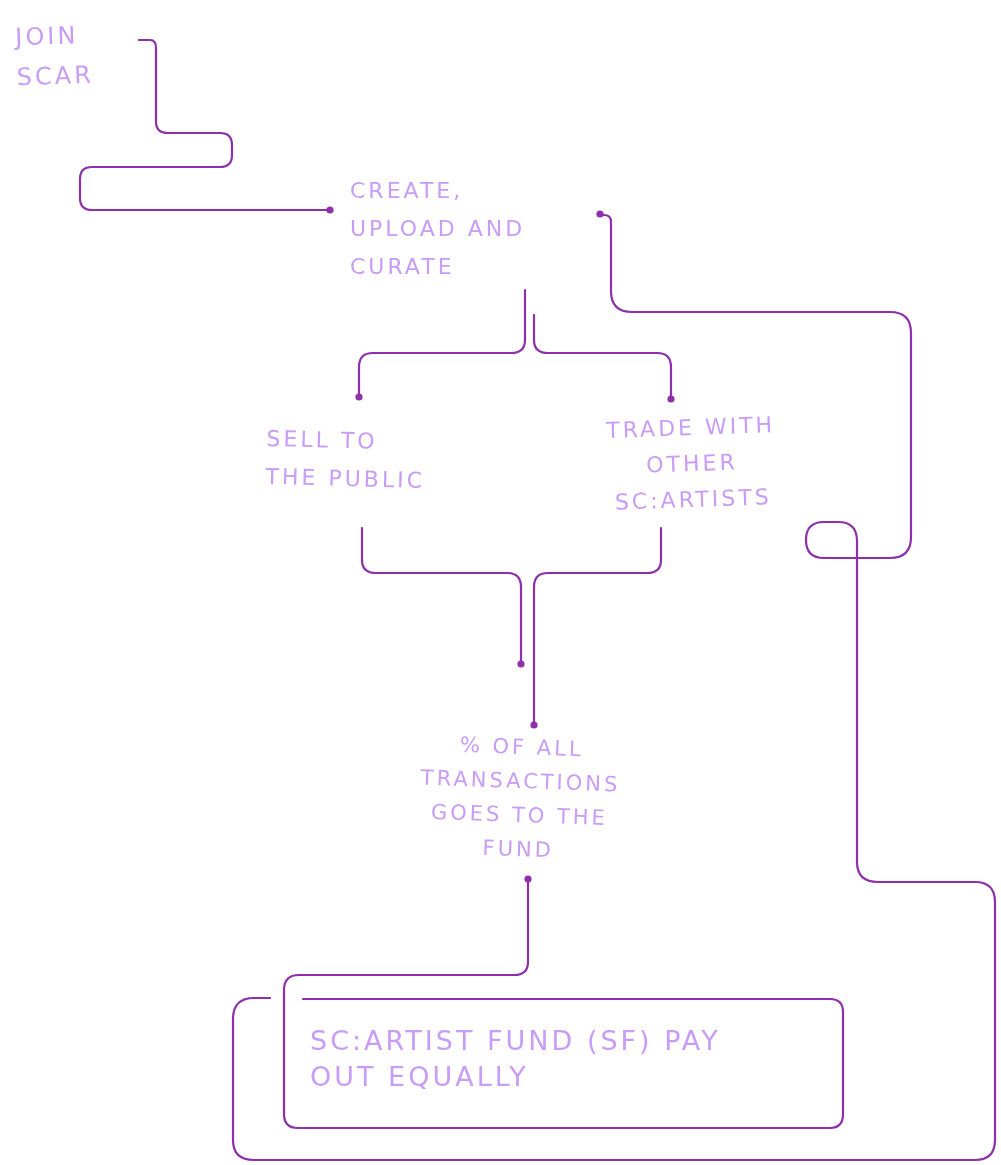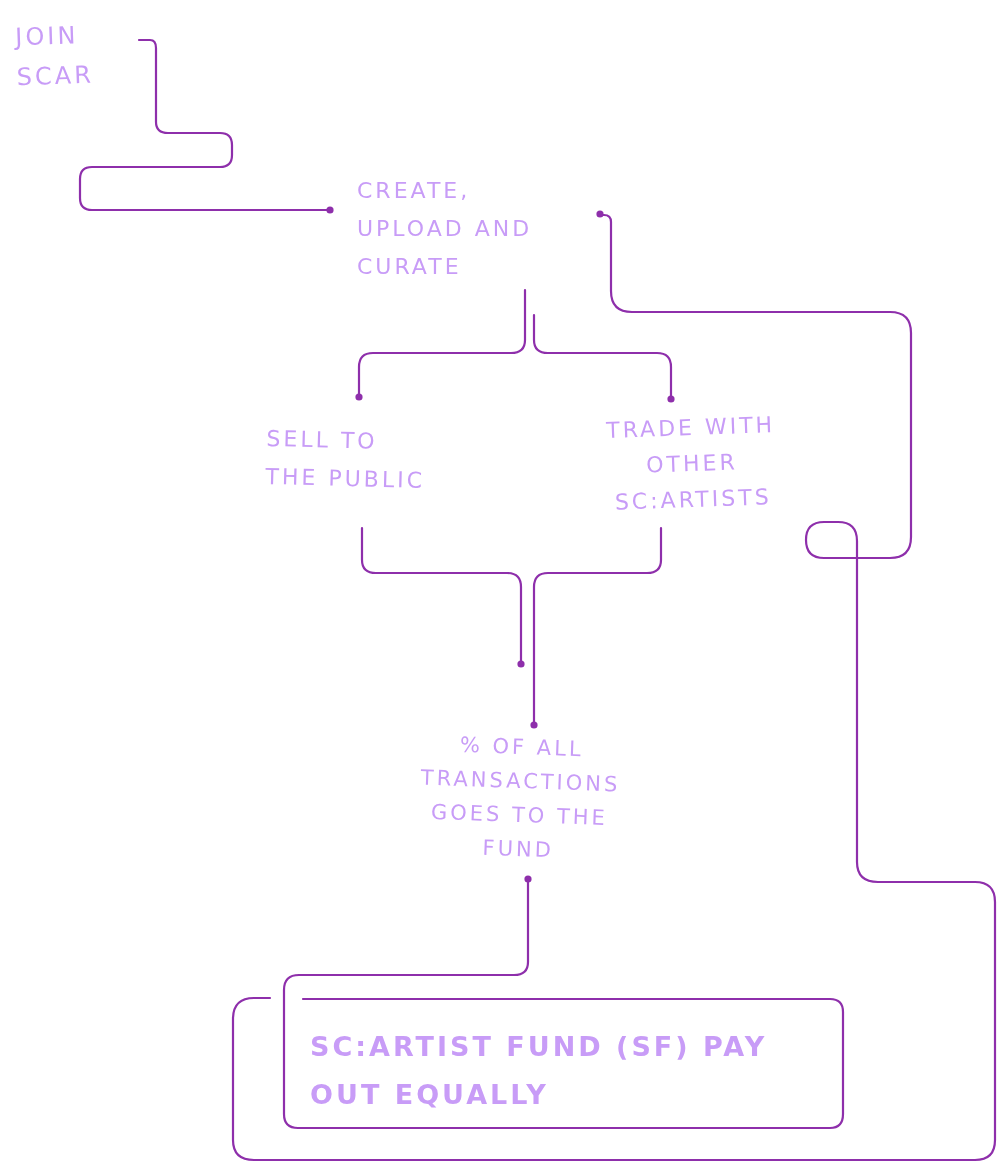--- a/index.html
+++ b/index.html
@@ -39,21 +39,21 @@
       margin: 0;
     }
     .node-text.center { text-align: center; }
     .node-text.left { text-align: left; }
 
     #node-join { left: 16px; top: 16px; letter-spacing: 3px; font-size: 24px; line-height: 40px; transform: rotate(-2deg); }
     #node-create { left: 350px; top: 172px; font-size: 22px; line-height: 38px; }
     #node-sell { left: 266px; top: 422px; font-size: 22px; line-height: 38px; transform: rotate(1.5deg); }
     #node-trade { left: 572px; top: 410px; width: 240px; font-size: 22px; line-height: 36px; transform: rotate(-2deg); }
     #node-percent { left: 380px; top: 730px; width: 280px; font-size: 21px; line-height: 34px; transform: rotate(2deg); }
-    #node-fund { left: 310px; top: 1023px; font-size: 27px; line-height: 48px; letter-spacing: 3px; font-weight: bold; }
+    #node-fund { left: 310px; top: 1023px; font-size: 27px; line-height: 36px; letter-spacing: 3px; }
   </style>
 </head>
 <body style="background: rgb(255, 255, 255);">
 
 <svg id="diagram" viewBox="0 0 1001 1165" xmlns="http://www.w3.org/2000/svg">
   <g id="connectors">
 
     <path class="connector" d="M139,40 L150,40 Q156,40 156,48 L156,122 Q156,133 168,133 L220,133 Q232,133 232,145 L232,155 Q232,167 220,167 L92,167 Q80,167 80,179 L80,198 Q80,210 92,210 L330,210" stroke="#8e2fab"></path>
     <circle class="connector-dot" cx="330" cy="210" r="3.6" fill="#8e2fab"></circle>
 
@@ -72,21 +72,21 @@
     <circle class="connector-dot" cx="528" cy="879" r="3.6" fill="#8e2fab"></circle>
     <path class="connector" d="M528,879 L528,962 Q528,975 514,975 L299,975 Q284,975 284,990 L284,1114 Q284,1128 298,1128 L830,1128 Q843,1128 843,1114 L843,1012 Q843,999 830,999 L303,999" stroke="#8e2fab"></path>
 
     <path class="connector" d="M270,998 L254,998 Q233,998 233,1019 L233,1140 Q233,1160 254,1160 L975,1160 Q995,1160 995,1140 L995,902 Q995,882 975,882 L878,882 Q857,882 857,862 L857,541 Q857,522 838,522 L824,522 Q806,522 806,540 Q806,558 824,558 L890,558 Q911,558 911,537 L911,333 Q911,312 890,312 L632,312 Q611,312 611,291 L611,222 Q611,215 604,215 L600,215" stroke="#8e2fab"></path>
     <circle class="connector-dot" cx="600" cy="214" r="3.6" fill="#8e2fab"></circle>
   </g>
 </svg>
 
 <p id="node-join" class="node-text left" style="color: rgb(200, 156, 247);">JOIN
 SCAR</p>
-<p id="node-create" class="node-text left" style="color: rgb(200, 156, 247); margin-left: 7px;">CREATE,
+<p id="node-create" class="node-text left" style="color: rgb(200, 156, 247);">CREATE,
 UPLOAD AND
 CURATE</p>
 <p id="node-sell" class="node-text left" style="color: rgb(200, 156, 247);">SELL TO
 THE PUBLIC</p>
 <p id="node-trade" class="node-text center" style="color: rgb(200, 156, 247);">TRADE WITH
 OTHER
 SC:ARTISTS</p>
 <p id="node-percent" class="node-text center" style="color: rgb(200, 156, 247);">% OF ALL
 TRANSACTIONS
 GOES TO THE

